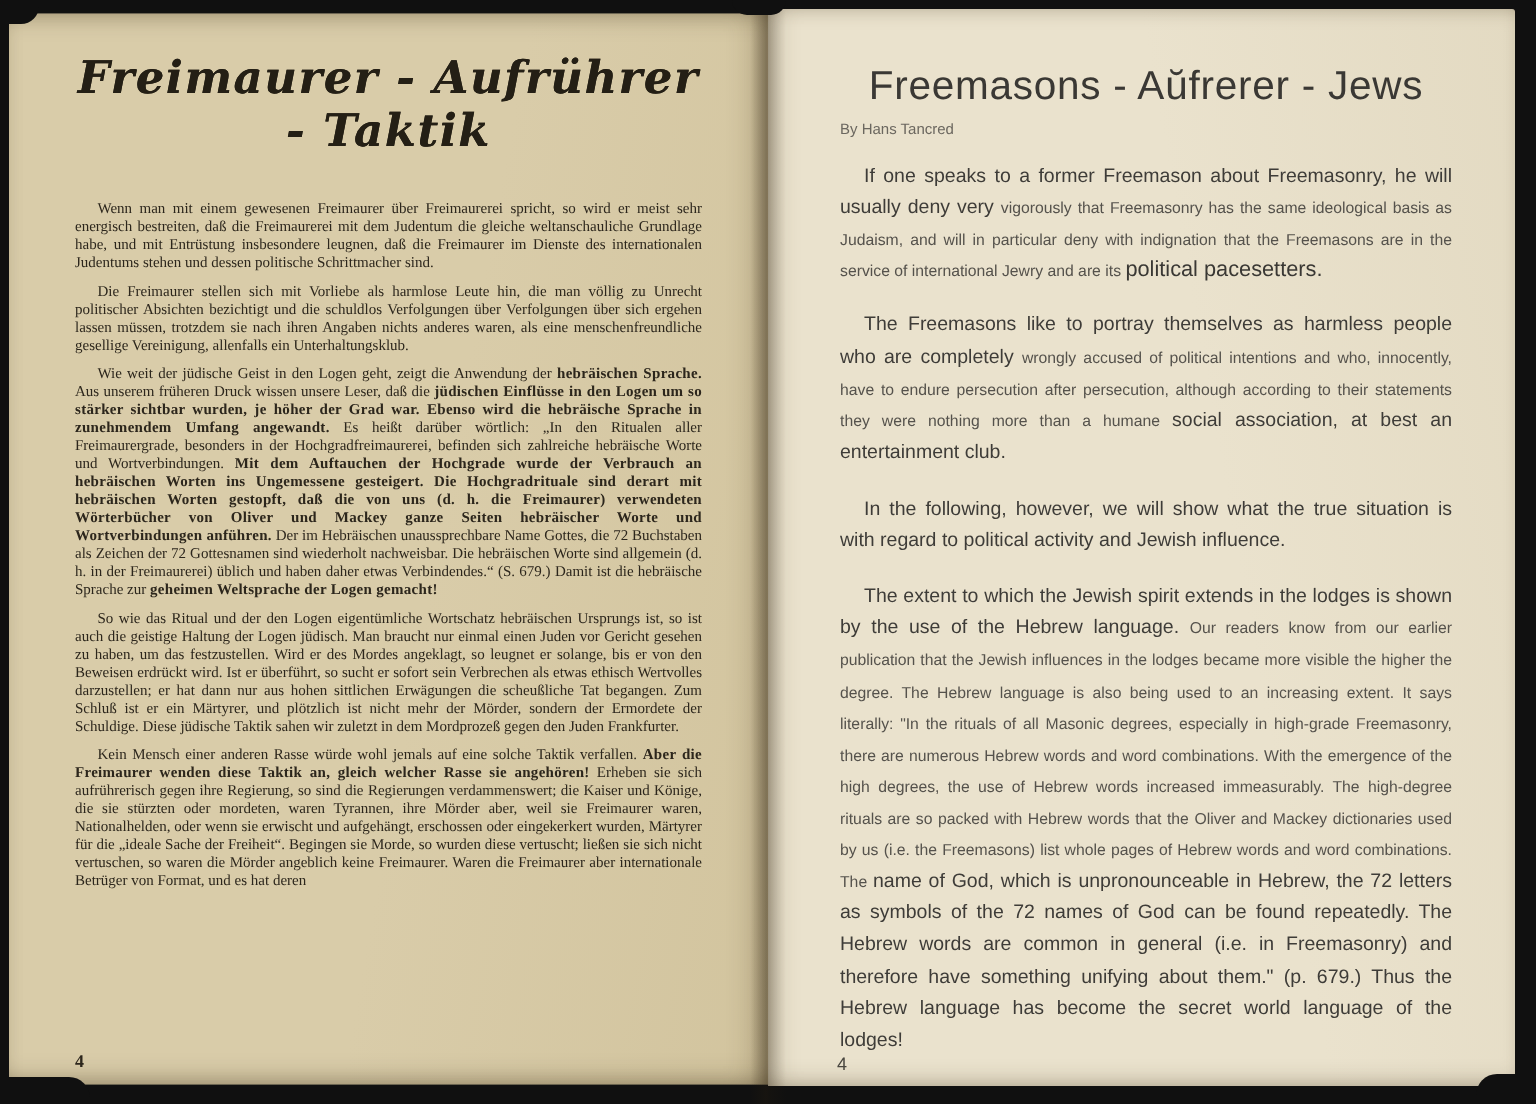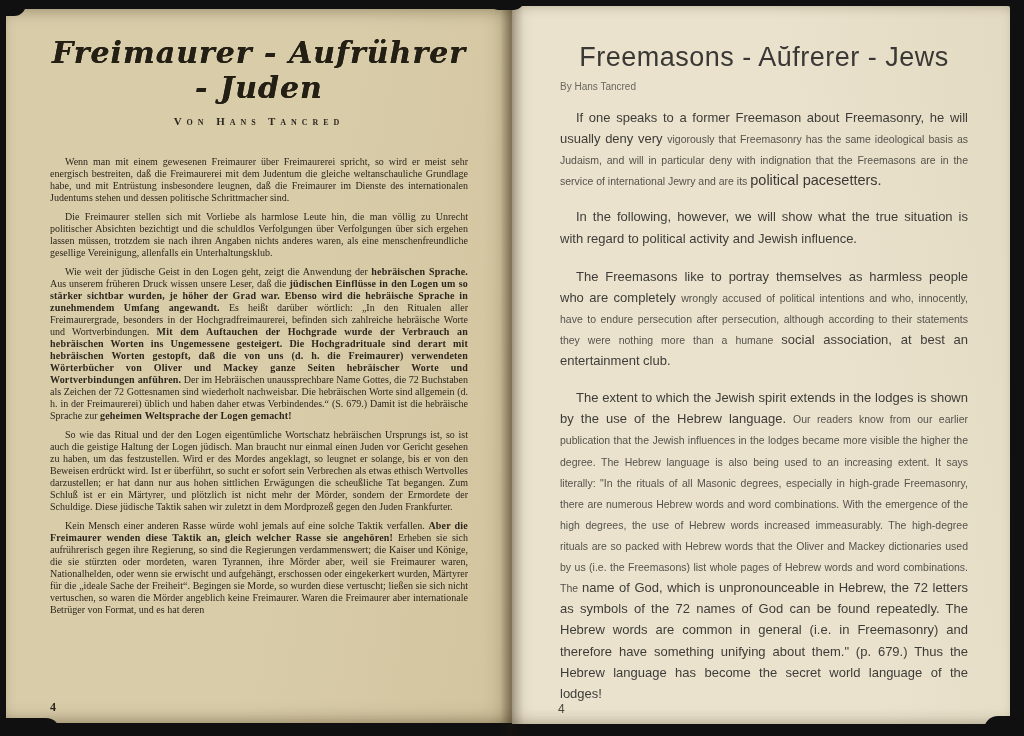--- a/index.html
+++ b/index.html
@@ -67,39 +67,38 @@
   .rp-body p:nth-of-type(5){margin-top:40px;}
   .rp-body p:nth-of-type(6){margin-top:18px;}
   .rp-pagenum{position:absolute;left:46px;bottom:8px;font-size:12px;color:#4a4740;}
 </style>
 </head>
 <body>
 
 <div class="book">
 
   <div class="page page-left">
-    <div class="lp-title">Freimaurer - Aufrührer - Juden</div>
-    <div class="lp-byline">Von Hans Tancred</div>
+    <div class="lp-title">Freimaurer - Aufrührer - Taktik</div>
     <div class="lp-body">
         <p><span>Wenn man mit einem gewesenen Freimaurer über Freimaurerei spricht, so wird er meist sehr energisch bestreiten, daß die Freimaurerei mit dem Judentum die gleiche weltanschauliche Grundlage habe, und mit Entrüstung insbesondere leugnen, daß die Freimaurer im Dienste des internationalen Judentums stehen und dessen politische Schrittmacher sind.</span></p>
         <p><span>Die Freimaurer stellen sich mit Vorliebe als harmlose Leute hin, die man völlig zu Unrecht politischer Absichten bezichtigt und die schuldlos Verfolgungen über Verfolgungen über sich ergehen lassen müssen, trotzdem sie nach ihren Angaben nichts anderes waren, als eine menschenfreundliche gesellige Vereinigung, allenfalls ein Unterhaltungsklub.</span></p>
         <p><span>Wie weit der jüdische Geist in den Logen geht, zeigt die Anwendung der </span><span class="b">hebräischen Sprache.</span><span> Aus unserem früheren Druck wissen unsere Leser, daß die </span><span class="b">jüdischen Einflüsse in den Logen um so stärker sichtbar wurden, je höher der Grad war. Ebenso wird die hebräische Sprache in zunehmendem Umfang angewandt.</span><span> Es heißt darüber wörtlich: „In den Ritualen aller Freimaurergrade, besonders in der Hochgradfreimaurerei, befinden sich zahlreiche hebräische Worte und Wortverbindungen. </span><span class="b">Mit dem Auftauchen der Hochgrade wurde der Verbrauch an hebräischen Worten ins Ungemessene gesteigert. Die Hochgradrituale sind derart mit hebräischen Worten gestopft, daß die von uns (d. h. die Freimaurer) verwendeten Wörterbücher von Oliver und Mackey ganze Seiten hebräischer Worte und Wortverbindungen anführen.</span><span> Der im Hebräischen unaussprechbare Name Gottes, die 72 Buchstaben als Zeichen der 72 Gottesnamen sind wiederholt nachweisbar. Die hebräischen Worte sind allgemein (d. h. in der Freimaurerei) üblich und haben daher etwas Verbindendes.“ (S. 679.) Damit ist die hebräische Sprache zur </span><span class="b">geheimen Weltsprache der Logen gemacht!</span></p>
         <p><span>So wie das Ritual und der den Logen eigentümliche Wortschatz hebräischen Ursprungs ist, so ist auch die geistige Haltung der Logen jüdisch. Man braucht nur einmal einen Juden vor Gericht gesehen zu haben, um das festzustellen. Wird er des Mordes angeklagt, so leugnet er solange, bis er von den Beweisen erdrückt wird. Ist er überführt, so sucht er sofort sein Verbrechen als etwas ethisch Wertvolles darzustellen; er hat dann nur aus hohen sittlichen Erwägungen die scheußliche Tat begangen. Zum Schluß ist er ein Märtyrer, und plötzlich ist nicht mehr der Mörder, sondern der Ermordete der Schuldige. Diese jüdische Taktik sahen wir zuletzt in dem Mordprozeß gegen den Juden Frankfurter.</span></p>
         <p><span>Kein Mensch einer anderen Rasse würde wohl jemals auf eine solche Taktik verfallen. </span><span class="b">Aber die Freimaurer wenden diese Taktik an, gleich welcher Rasse sie angehören!</span><span> Erheben sie sich aufrührerisch gegen ihre Regierung, so sind die Regierungen verdammenswert; die Kaiser und Könige, die sie stürzten oder mordeten, waren Tyrannen, ihre Mörder aber, weil sie Freimaurer waren, Nationalhelden, oder wenn sie erwischt und aufgehängt, erschossen oder eingekerkert wurden, Märtyrer für die „ideale Sache der Freiheit“. Begingen sie Morde, so wurden diese vertuscht; ließen sie sich nicht vertuschen, so waren die Mörder angeblich keine Freimaurer. Waren die Freimaurer aber internationale Betrüger von Format, und es hat deren</span></p>
       </div>
     <div class="lp-pagenum">4</div>
   </div>
 
   <div class="page page-right">
     <div class="rp-title">Freemasons - Aŭfrerer - Jews</div>
     <div class="rp-byline">By Hans Tancred</div>
     <div class="rp-body">
         <p><span class="md">If one speaks to a former Freemason about Freemasonry, he will usually deny very </span><span class="sm">vigorously that Freemasonry has the same ideological basis as Judaism, and will in particular deny with indignation that the Freemasons are in the service of international Jewry and are its </span><span class="lg">political pacesetters.</span></p>
+        <p><span class="md">The Freemasons like to portray themselves as harmless people who are completely </span><span class="sm">wrongly accused of political intentions and who, innocently, have to endure persecution after persecution, although according to their statements they were nothing more than a humane </span><span class="md">social association, at best an entertainment club.</span></p>
         <p><span class="md">In the following, however, we will show what the true situation is with regard to political activity and Jewish influence.</span></p>
-        <p><span class="md">The Freemasons like to portray themselves as harmless people who are completely </span><span class="sm">wrongly accused of political intentions and who, innocently, have to endure persecution after persecution, although according to their statements they were nothing more than a humane </span><span class="md">social association, at best an entertainment club.</span></p>
         <p><span class="md">The extent to which the Jewish spirit extends in the lodges is shown by the use of the Hebrew language. </span><span class="sm">Our readers know from our earlier publication that the Jewish influences in the lodges became more visible the higher the degree. The Hebrew language is also being used to an increasing extent. It says literally: "In the rituals of all Masonic degrees, especially in high-grade Freemasonry, there are numerous Hebrew words and word combinations. With the emergence of the high degrees, the use of Hebrew words increased immeasurably. The high-degree rituals are so packed with Hebrew words that the Oliver and Mackey dictionaries used by us (i.e. the Freemasons) list whole pages of Hebrew words and word combinations. The </span><span class="md">name of God, which is unpronounceable in Hebrew, the 72 letters as symbols of the 72 names of God can be found repeatedly. The Hebrew words are common in general (i.e. in Freemasonry) and therefore have something unifying about them." (p. 679.) Thus the Hebrew language has become the secret world language of the lodges!</span></p>
       </div>
     <div class="rp-pagenum">4</div>
   </div>
 
   <div class="spine"></div>
   <div class="corner tl"></div>
   <div class="corner bl"></div>
   <div class="corner br"></div>
   <div class="notch-top"></div>

